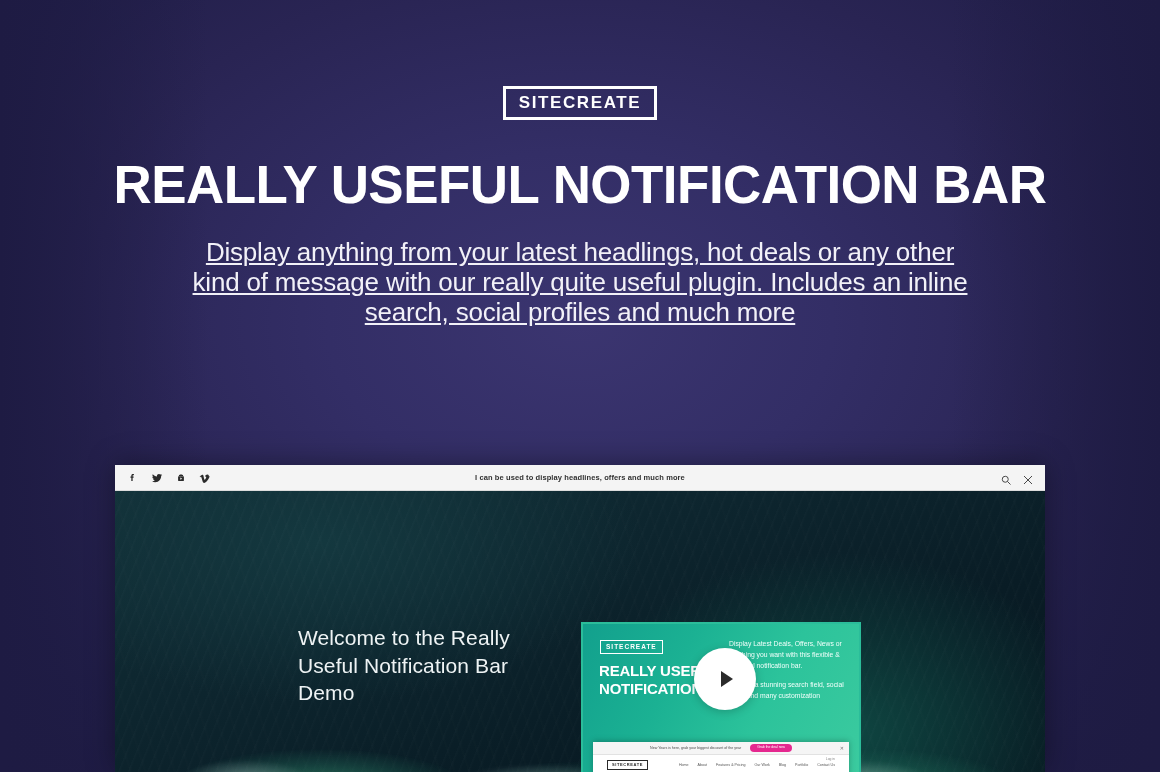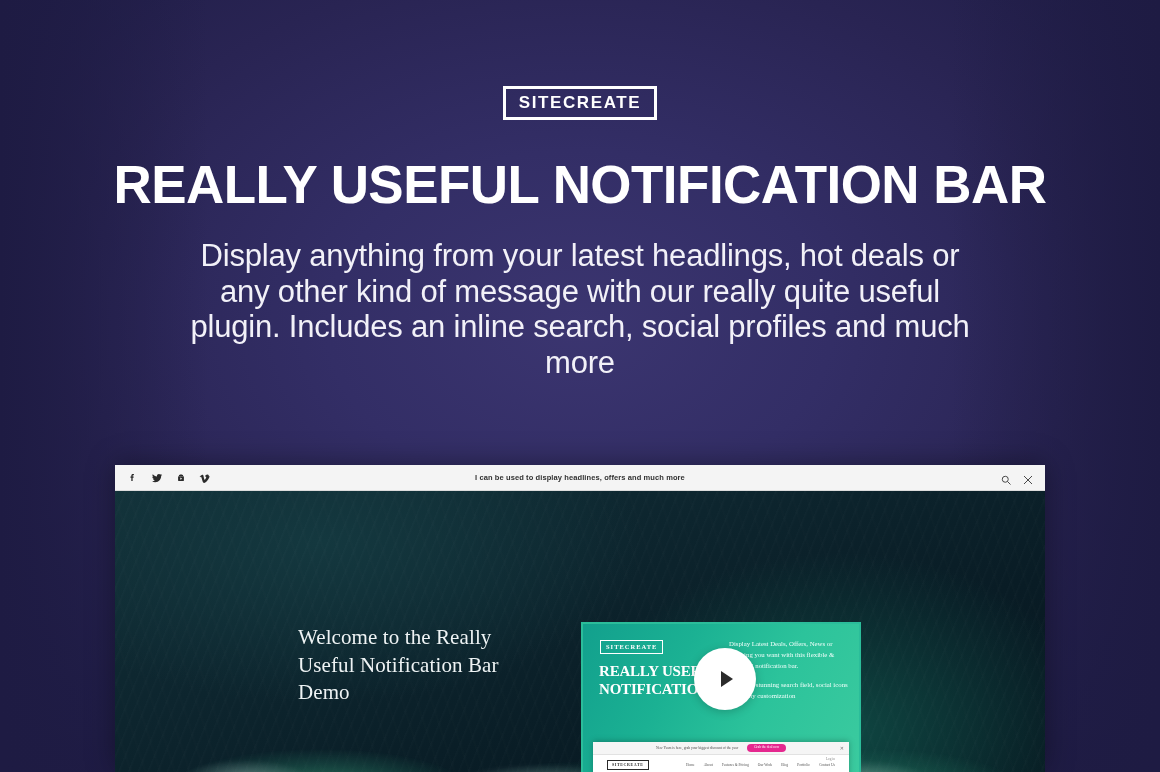--- a/index.html
+++ b/index.html
@@ -44,24 +44,25 @@
     letter-spacing:-0.5px;
     line-height:1;
     white-space:nowrap;
     transform:scaleX(0.98);
   }
 
   .hero-sub{
     margin:27px auto 16px;
     width:790px;
     color:#f2f1f8;
-    font-size:31px;
+    font-size:26px;
     line-height:1.15;
     font-weight:300;
     letter-spacing:-0.2px;
+    text-decoration:underline;
   }
 
   
   .mockup{
     position:absolute;
     left:115px; top:465px;
     width:930px; height:307px;
     overflow:hidden;
     box-shadow:0 -2px 26px rgba(0,0,0,.35);
   }
@@ -96,21 +97,20 @@
 
   
   .site-hero{
     position:relative;
     height:281px;
     background:
       radial-gradient(ellipse 520px 260px at 22% 18%, #14383f 0%, rgba(20,56,63,0) 62%),
       radial-gradient(ellipse 430px 300px at 78% 86%, #0f4742 0%, rgba(15,71,66,0) 60%),
       linear-gradient(160deg,#123038 0%,#0d252e 38%,#091c25 68%,#07161f 100%);
       overflow:hidden;
-      font-family:Liberation Serif, serif;
   }
   
   .water{
     position:absolute; inset:0;
     background:
       repeating-linear-gradient(112deg, rgba(255,255,255,.018) 0px, rgba(255,255,255,.018) 1px, rgba(0,0,0,0) 3px, rgba(0,0,0,0) 9px),
       repeating-linear-gradient(72deg, rgba(255,255,255,.012) 0px, rgba(255,255,255,.012) 1px, rgba(0,0,0,0) 4px, rgba(0,0,0,0) 14px);
     opacity:.75;
   }
   

